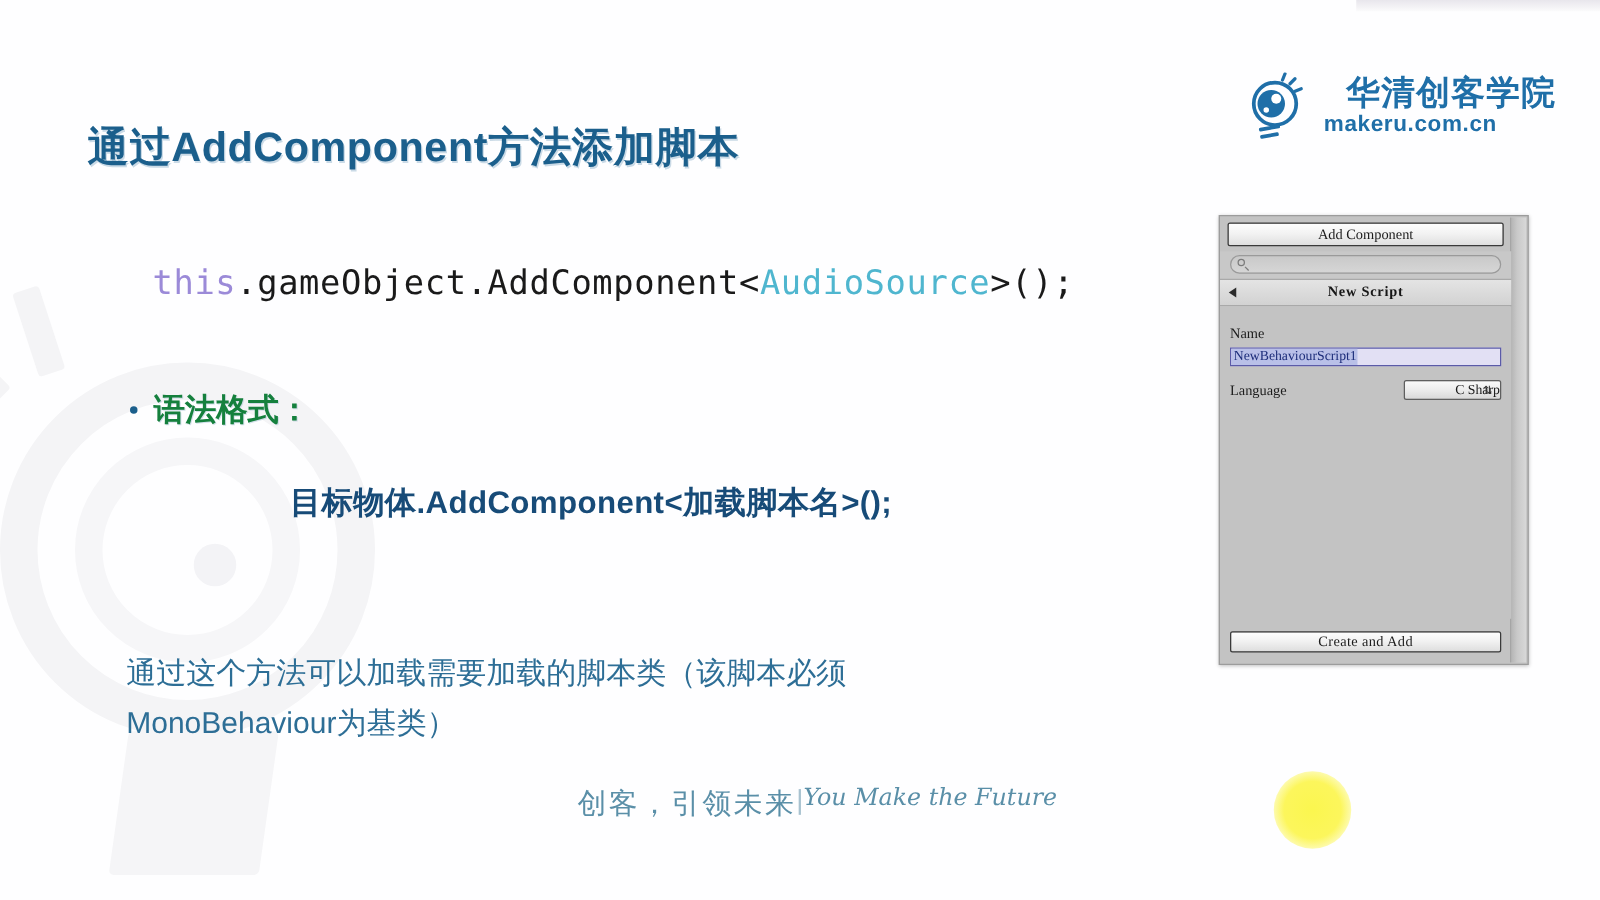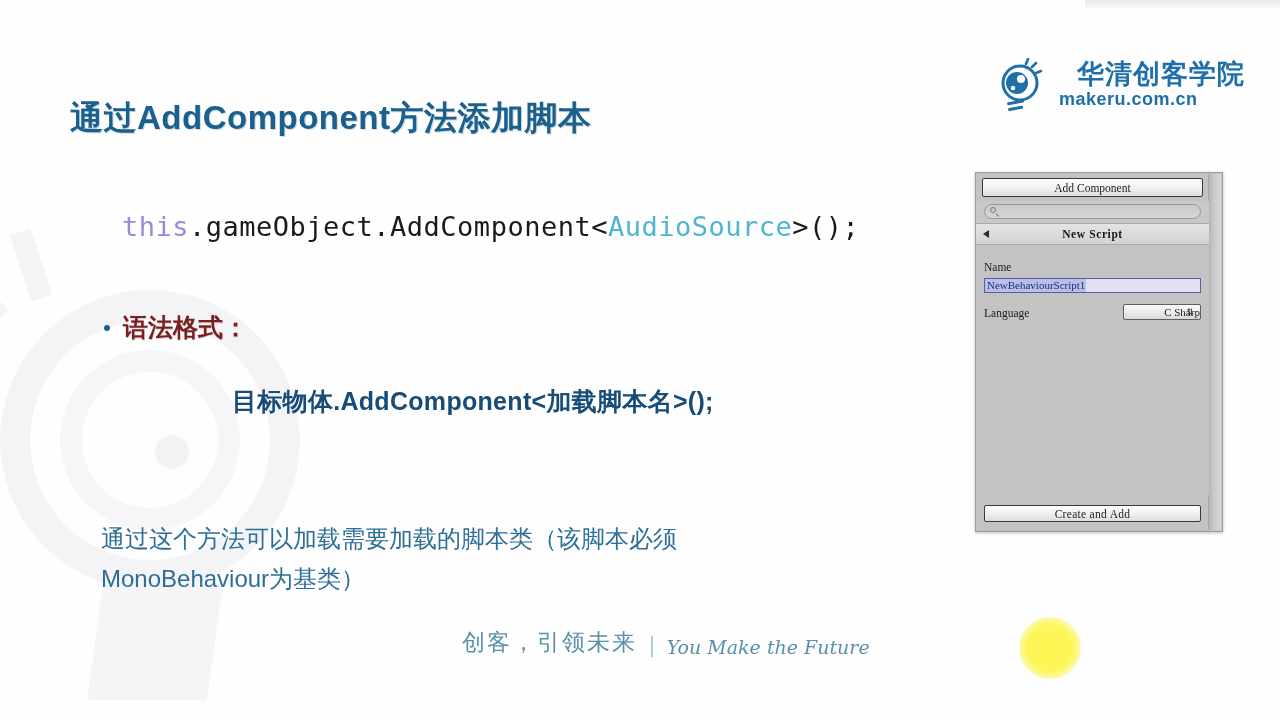--- a/index.html
+++ b/index.html
@@ -78,42 +78,42 @@
   
   .bullet-row{
     position:absolute;left:104px;top:311px;
     display:flex;align-items:center;gap:13px;
   }
   .bullet-dot{
     width:6px;height:6px;border-radius:50%;background:#1b5f8c;
     display:inline-block;
   }
   .bullet-label{
-    font-size:25px;font-weight:bold;color:#7f1d1d;
+    font-size:25px;font-weight:bold;color:#15803d;
     text-shadow:0.8px 0.8px 0 rgba(150,180,205,0.4);white-space:nowrap;text-align:center;
   }
 
   
   .syntax{
     position:absolute;left:232px;top:385px;
     font-size:25px;font-weight:bold;color:#174b78;white-space:nowrap;
     letter-spacing:0.3px;
     text-align:center;
   }
 
   
   .para{
     position:absolute;left:101px;top:519px;width:730px;
     font-size:24px;color:#2d6e96;line-height:40px;
   }
 
   
   .footer{
     position:absolute;left:462px;top:627px;
-    display:flex;align-items:flex-end;gap:12px;
+    display:flex;align-items:flex-start;gap:0;
   }
   .footer-cn{font-size:23px;color:#5a8fa8;letter-spacing:2px;white-space:nowrap;}
   .footer-div{color:#a8c2d0;font-size:22px;}
   .footer-en{
     font-family:"DejaVu Serif","Liberation Serif",serif;
     font-style:italic;font-size:19px;color:#5a8fa8;white-space:nowrap;
   }
 
   
   .cursor-glow{

